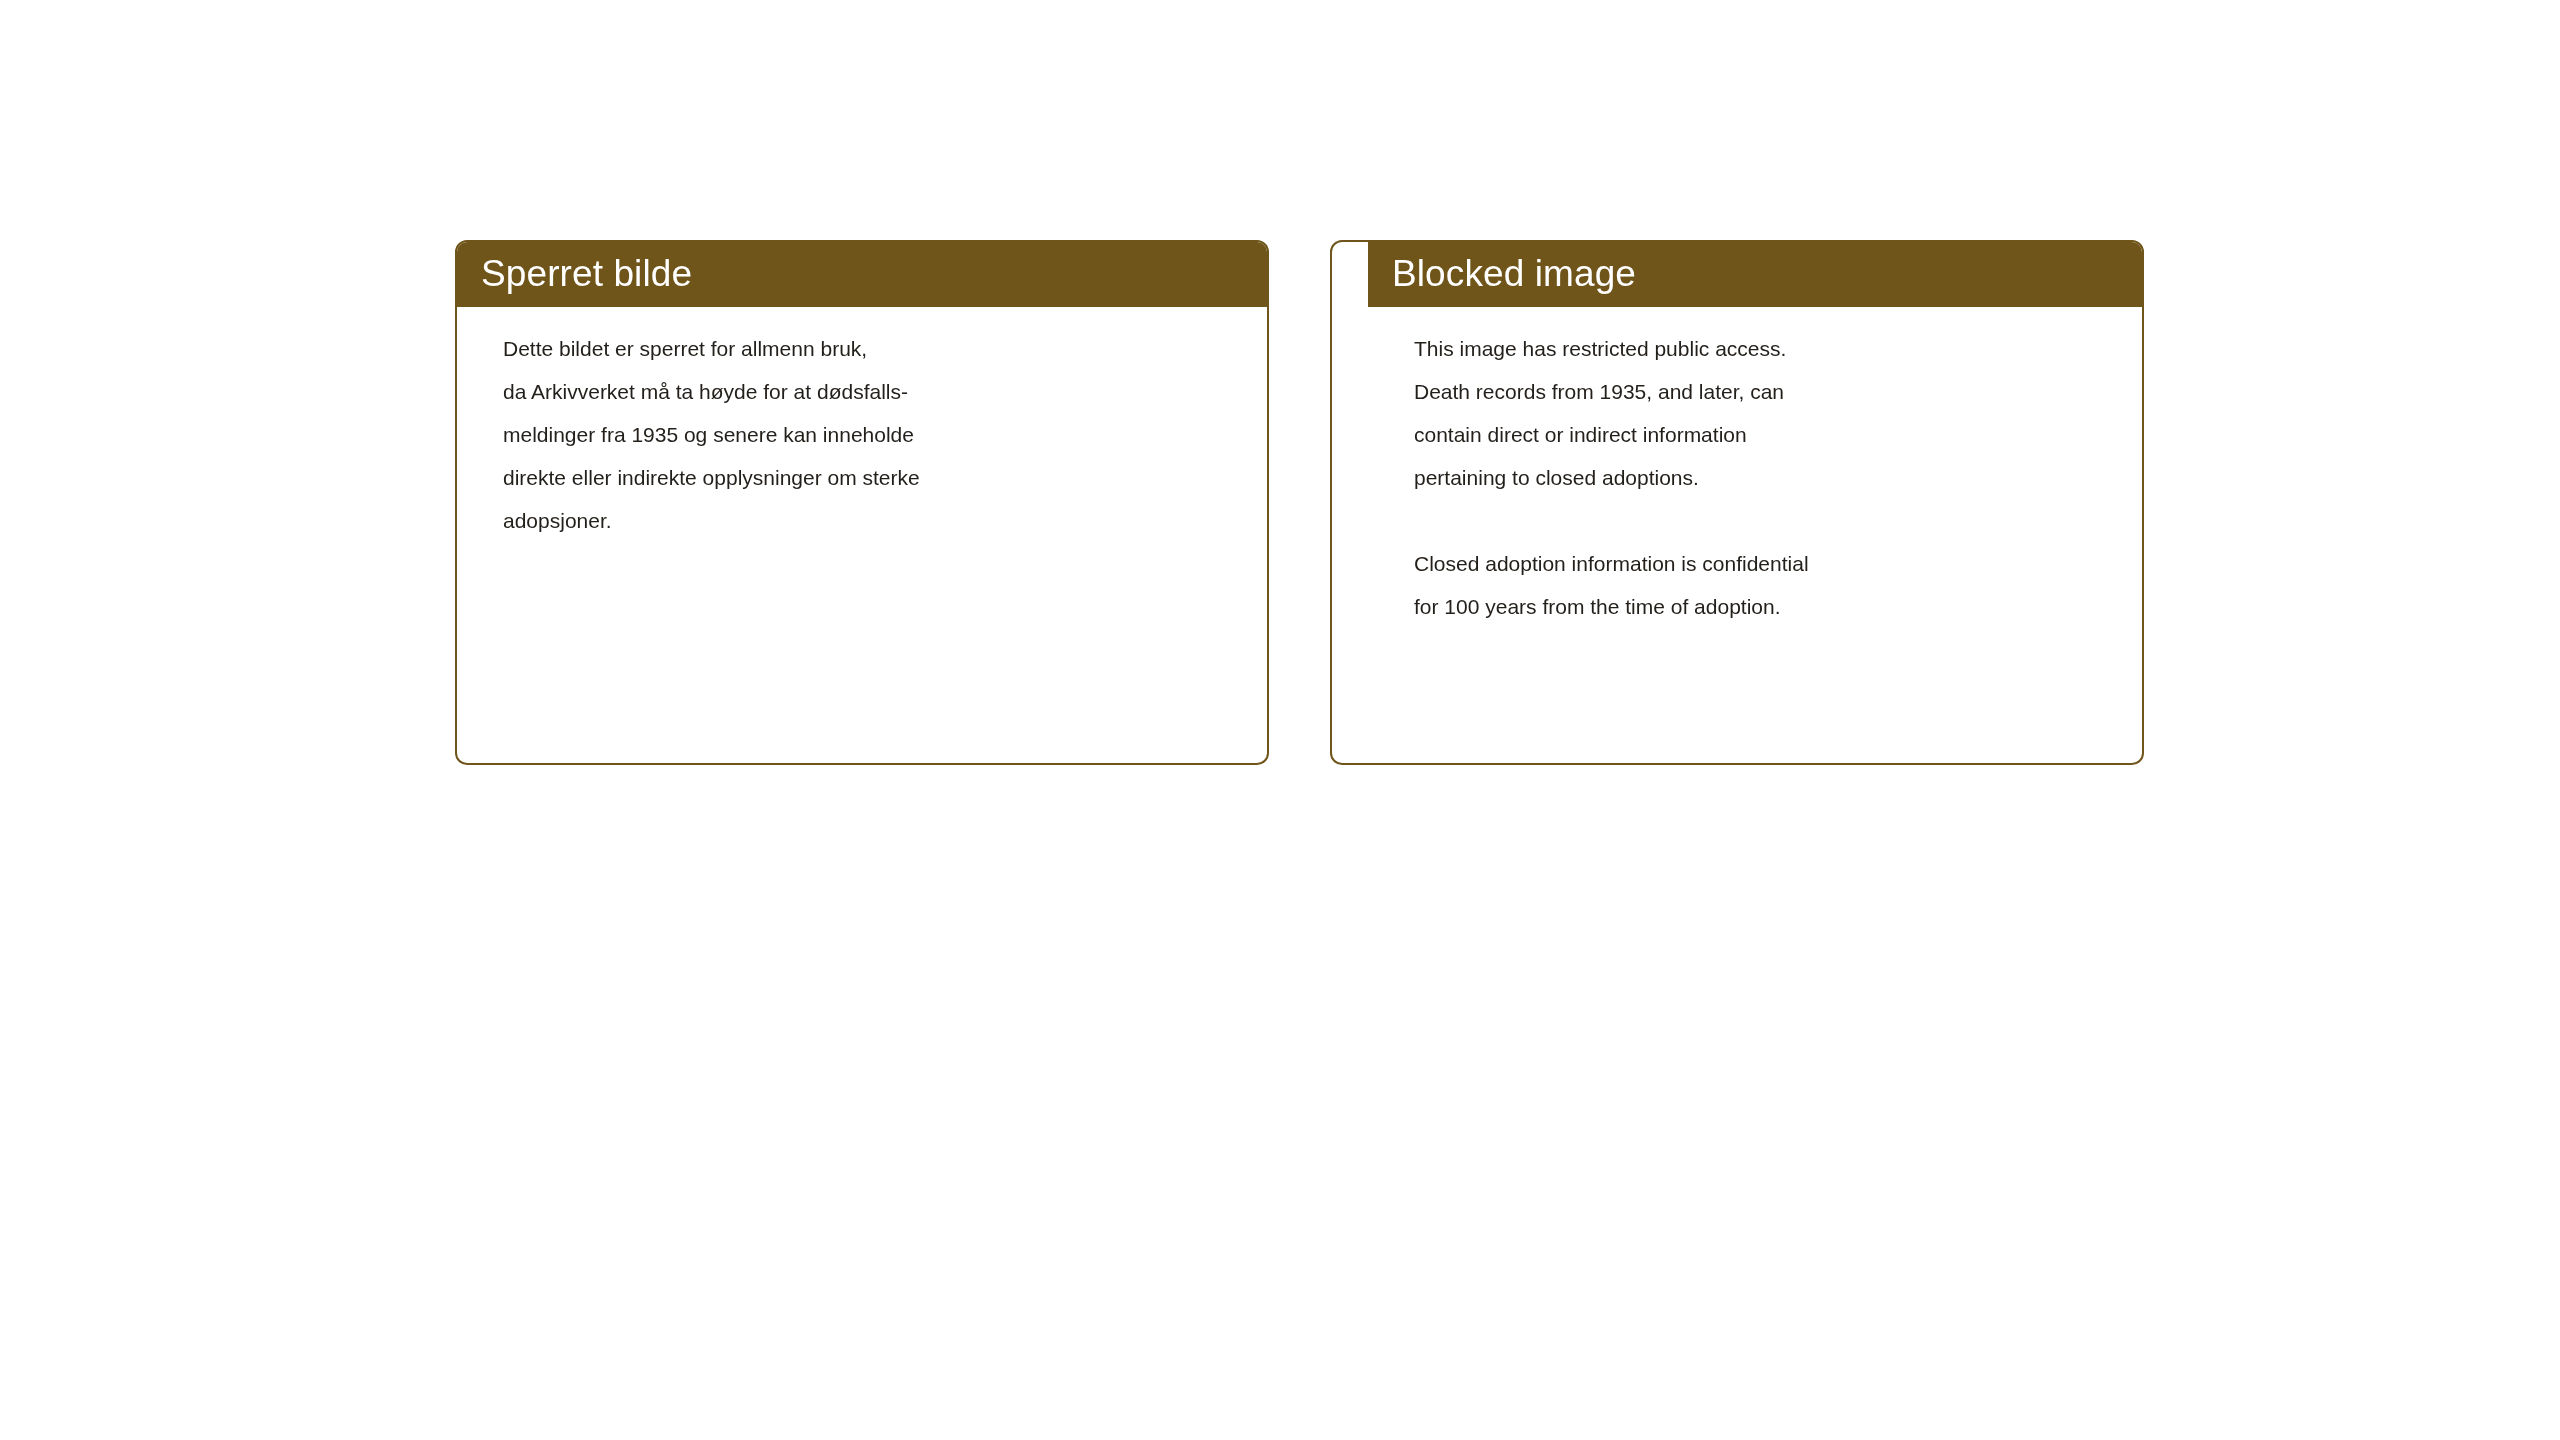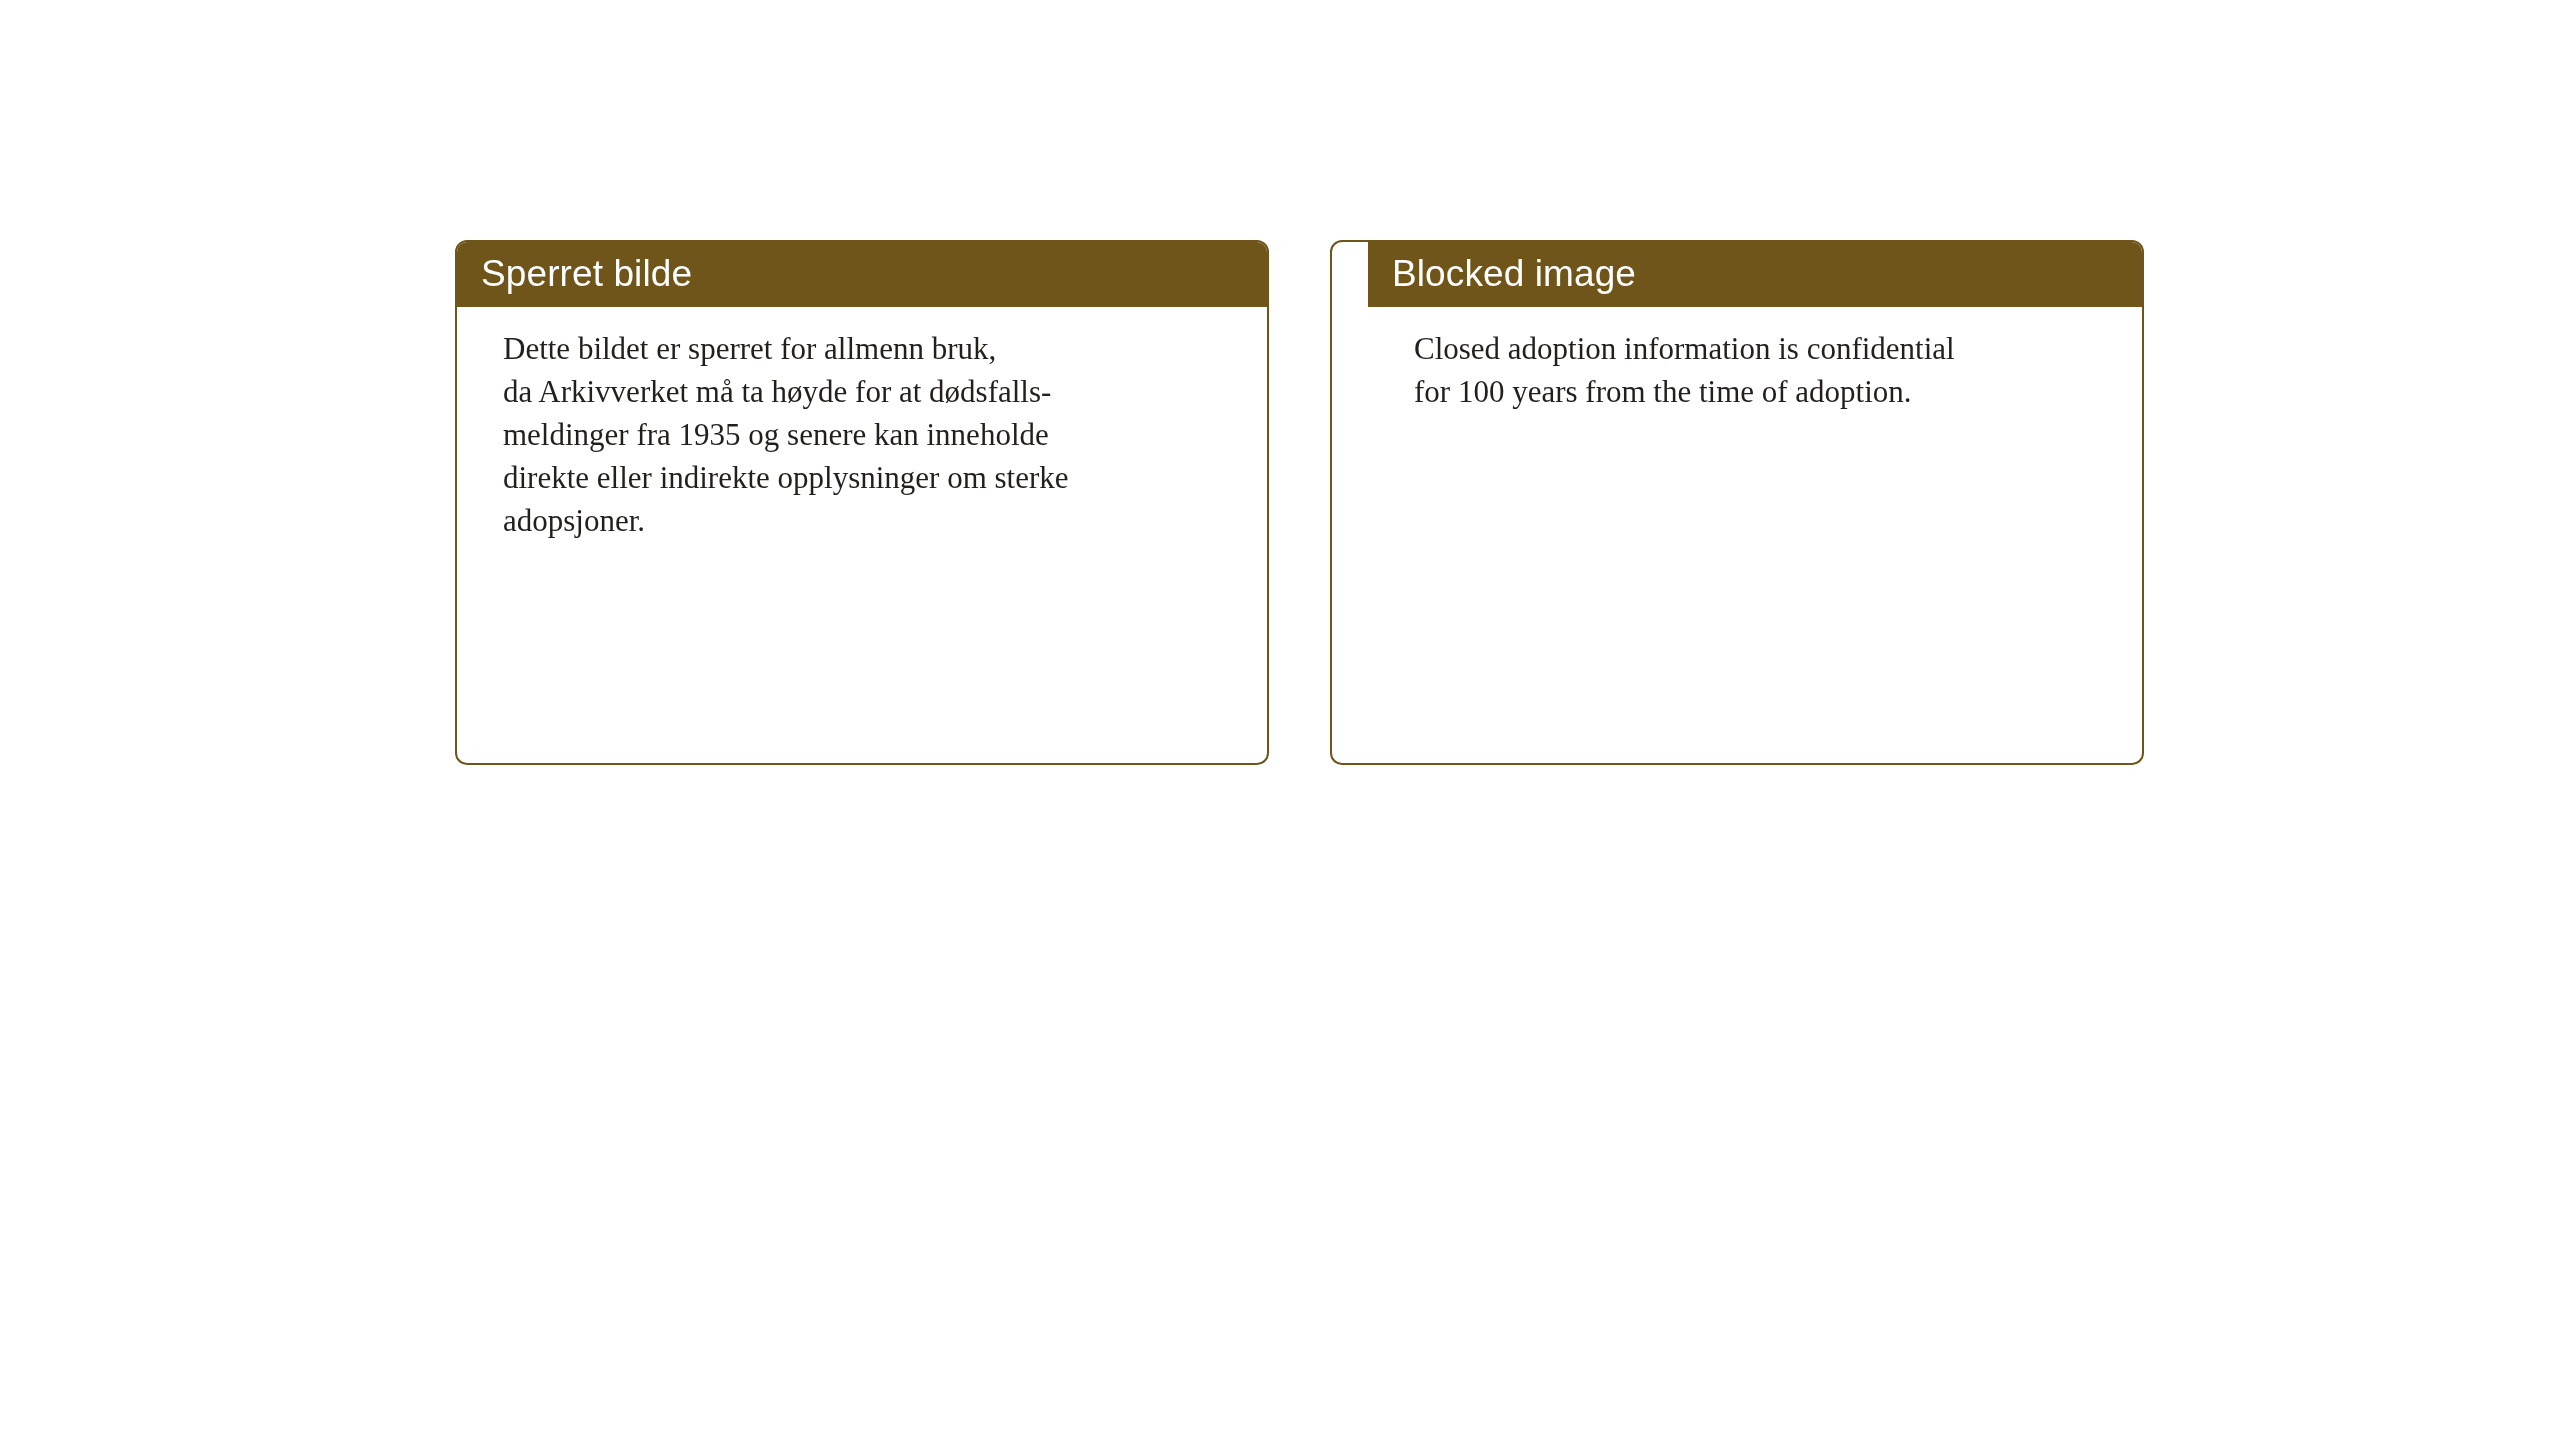--- a/index.html
+++ b/index.html
@@ -32,23 +32,22 @@
     color: #ffffff;
     font-size: 37px;
     line-height: 1.0;
     padding: 13px 24px 15px 24px;
     letter-spacing: 0.1px;
     white-space: nowrap;
   }
   .panel-body {
     padding: 20px 28px 24px 46px;
     color: #231f1b;
-    font-size: 31px;
+    font-size: 21px;
     line-height: 43px;
-    font-family: Liberation Serif, serif;
   }
   .panel-body p {
     margin: 0;
     white-space: pre-line;
   }
   .panel-body p + p {
     margin-top: 43px;
   }
 
   
@@ -79,18 +78,22 @@
 da Arkivverket må ta høyde for at dødsfalls-
 meldinger fra 1935 og senere kan inneholde
 direkte eller indirekte opplysninger om sterke
 adopsjoner.</p>
     </div>
   </div>
 
   <div class="panel" id="panel-blocked-image-en">
     <div class="panel-header">Blocked image</div>
     <div class="panel-body">
+      <p>This image has restricted public access.
+Death records from 1935, and later, can
+contain direct or indirect information
+pertaining to closed adoptions.</p>
       <p>Closed adoption information is confidential
 for 100 years from the time of adoption.</p>
     </div>
   </div>
 
 </div>
 
 </body></html>

